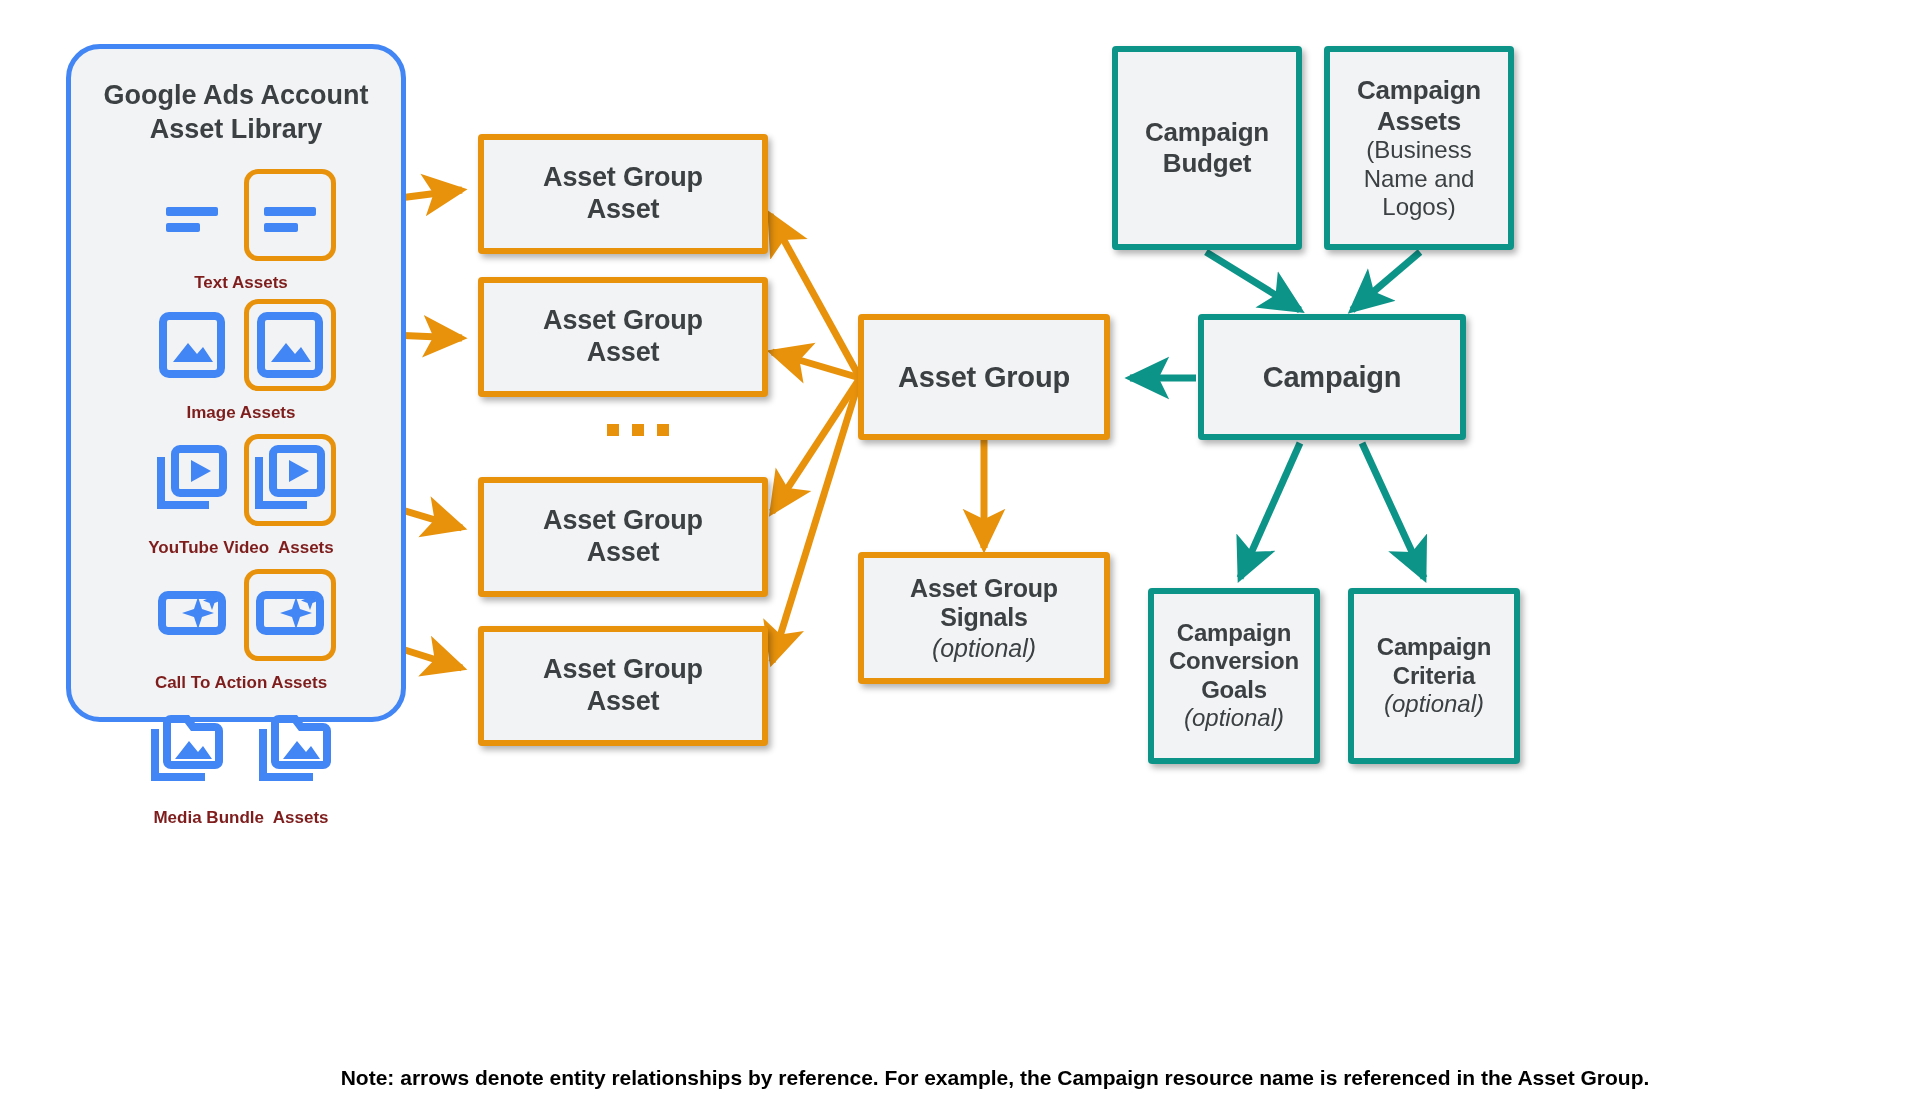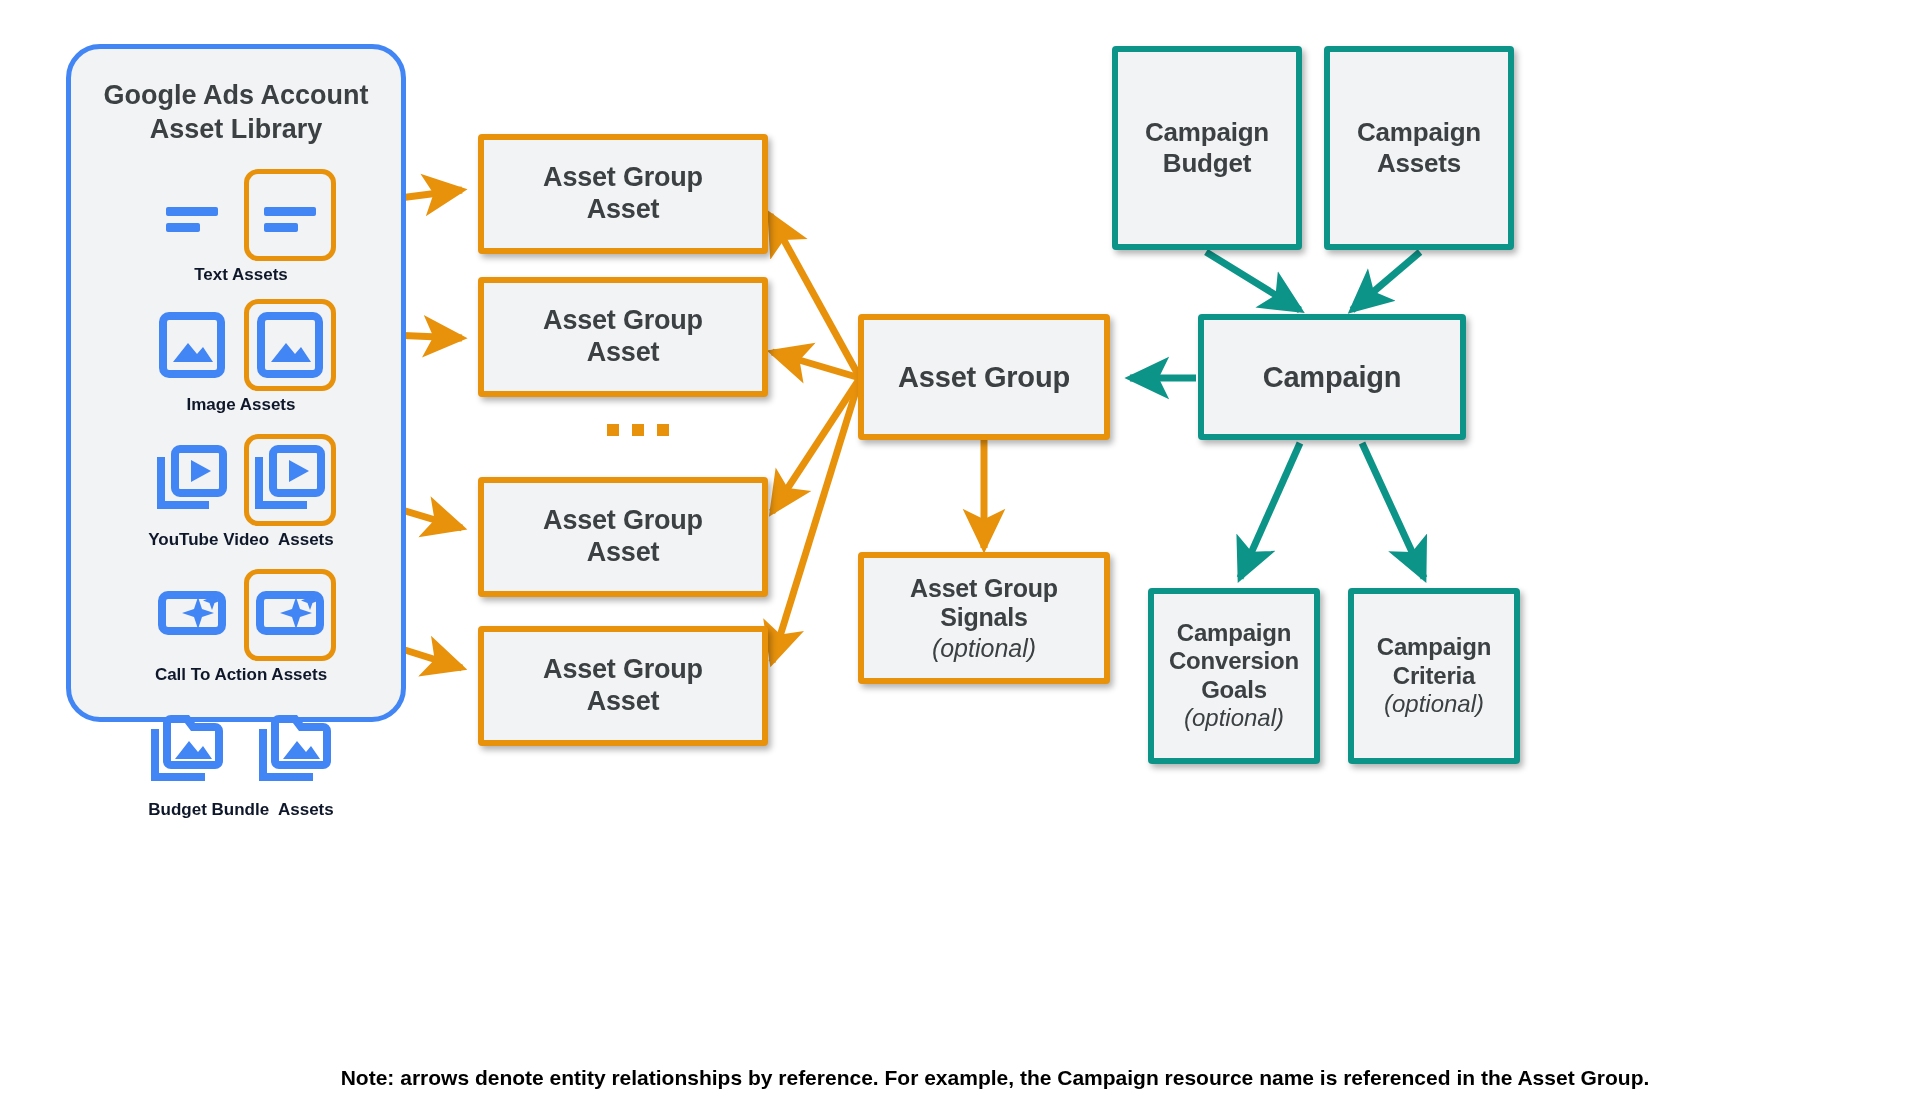--- a/index.html
+++ b/index.html
@@ -115,24 +115,24 @@
     align-items: center;
     justify-content: center;
     box-sizing: border-box;
   }
   .icon-slot.boxed {
     border: 5px solid #e8920c;
     border-radius: 14px;
     background: #f1f3f4;
   }
   .asset-caption {
-    margin-top: 4px;
+    margin-top: 12px;
     font-size: 17px;
     font-weight: bold;
-    color: #0f172a;
+    color: #7f1d1d;
     text-align: right;
     white-space: pre;
   }
 
   
   #ellipsis {
     position: absolute;
     left: 607px;
     top: 424px;
     display: flex;
@@ -294,21 +294,21 @@
           </svg>
         </div>
         <div class="icon-slot">
           <svg width="76" height="74" viewBox="0 0 76 74">
             <path d="M6 20 L6 64 L52 64" fill="none" stroke="#4285f4" stroke-width="8" stroke-linecap="square"></path>
             <path d="M22 6 L38 6 L44 14 L66 14 A4 4 0 0 1 70 18 L70 48 A4 4 0 0 1 66 52 L22 52 A4 4 0 0 1 18 48 L18 10 A4 4 0 0 1 22 6 Z" fill="none" stroke="#4285f4" stroke-width="8"></path>
             <path d="M26 46 L40 28 L49 39 L54 33 L63 46 Z" fill="#4285f4"></path>
           </svg>
         </div>
       </div>
-      <div class="asset-caption">Budget Bundle  Assets</div>
+      <div class="asset-caption">Media Bundle  Assets</div>
     </div>
   </div>
 
   <div class="node orange" style="left:478px; top:134px; width:290px; height:120px;">
     <div class="t" style="font-size:27px; white-space:pre-line;">Asset Group
 Asset</div>
   </div>
 
   <div class="node orange" style="left:478px; top:277px; width:290px; height:120px;">
     <div class="t" style="font-size:27px; white-space:pre-line;">Asset Group
@@ -346,20 +346,23 @@
   </div>
 
   <div class="node teal" style="left:1112px; top:46px; width:190px; height:204px;">
     <div class="t" style="font-size:26px; white-space:pre-line;">Campaign
 Budget</div>
   </div>
 
   <div class="node teal" style="left:1324px; top:46px; width:190px; height:204px;">
     <div class="t" style="font-size:26px; white-space:pre-line;">Campaign
 Assets</div>
+    <div class="sub" style="font-size:24px; white-space:pre-line;">(Business
+Name and
+Logos)</div>
   </div>
 
   <div class="node teal" style="left:1148px; top:588px; width:172px; height:176px;">
     <div class="t" style="font-size:24px; white-space:pre-line;">Campaign
 Conversion
 Goals</div>
     <div class="opt" style="font-size:24px;">(optional)</div>
   </div>
 
   <div class="node teal" style="left:1348px; top:588px; width:172px; height:176px;">

